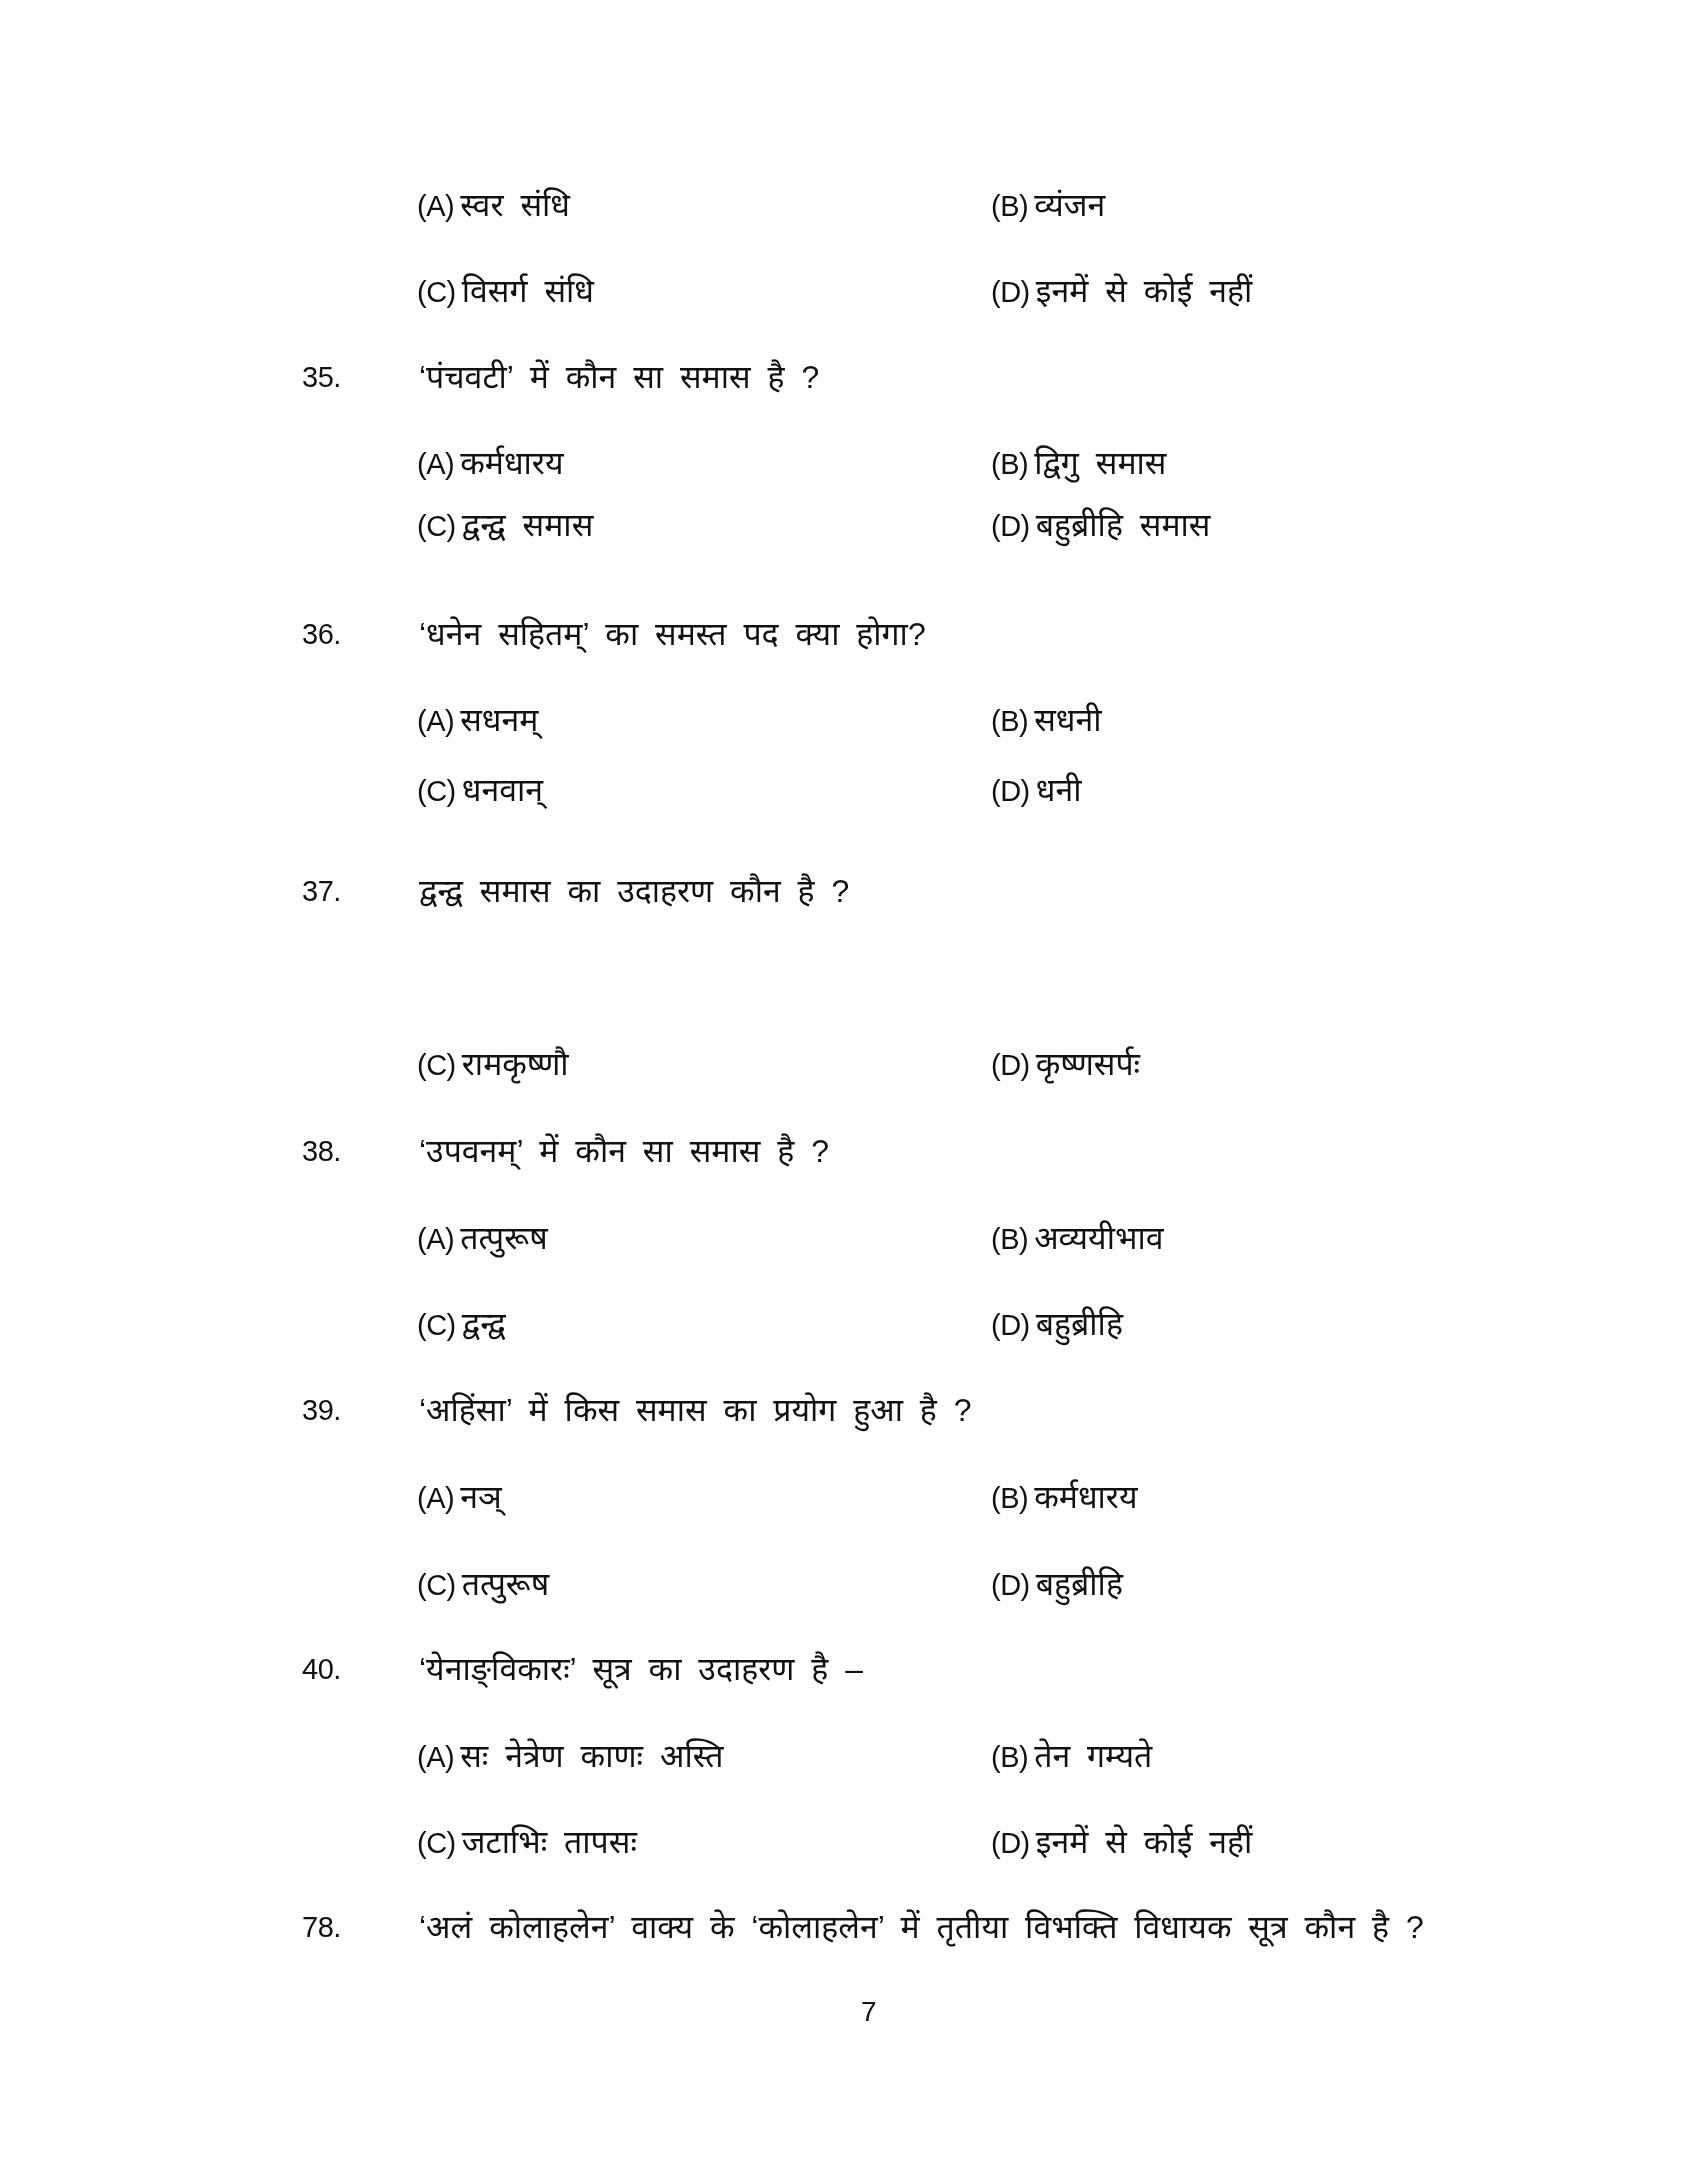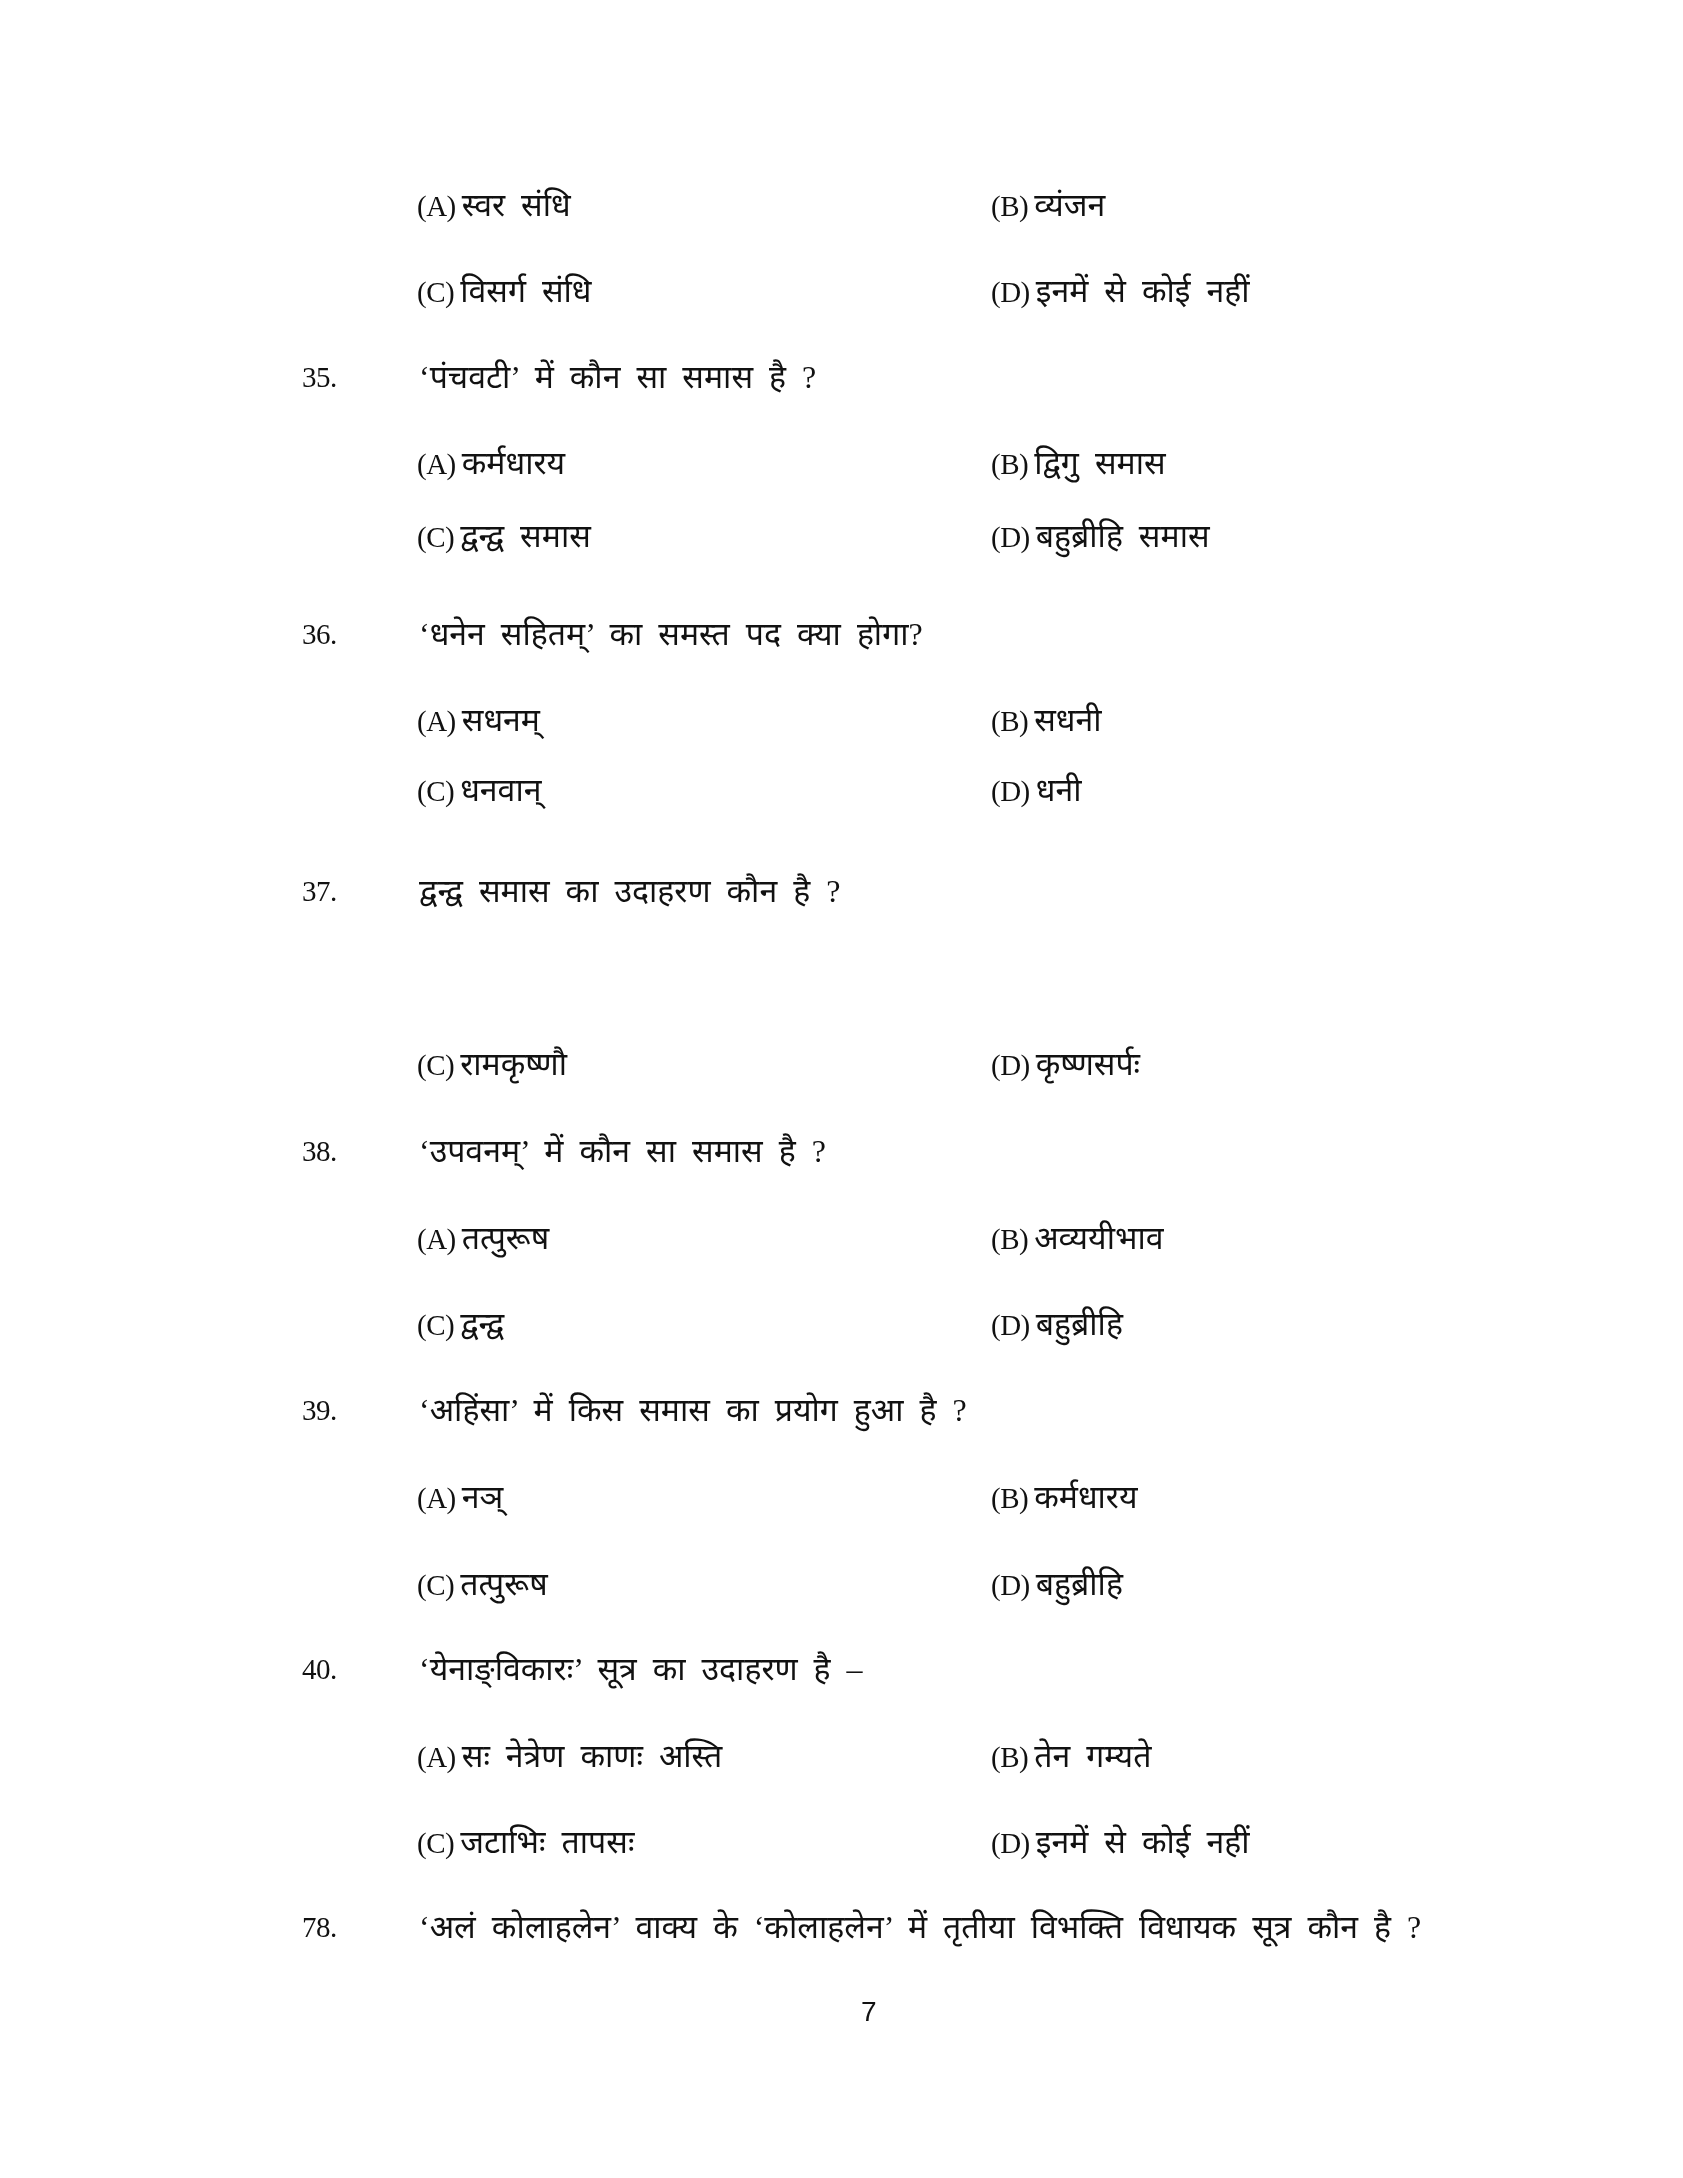--- a/index.html
+++ b/index.html
@@ -20,21 +20,20 @@
       left: 0; top: 0;
       width: 1683px;
       height: 2178px;
     }
     .line {
       position: absolute;
       height: 44px;
       line-height: 44px;
       font-size: 32px;
       white-space: nowrap;
-      font-family: Liberation Serif, serif;
     }
     .qnum {
       position: absolute;
       left: 302px;
       width: 89px;
       font-size: 29px;
       letter-spacing: -0.5px;
     }
     .qtext {
       position: absolute;
@@ -89,21 +88,21 @@
     <span class="qtext">‘पंचवटी’ में कौन सा समास है ?</span>
   </div>
   <div class="line" style="top:441px; left:0; width:1683px;">
     <div class="opt col-left">
       <span class="opt-label">(A)</span><span class="opt-text">कर्मधारय</span>
     </div>
     <div class="opt col-right">
       <span class="opt-label">(B)</span><span class="opt-text">द्विगु समास</span>
     </div>
   </div>
-  <div class="line" style="top:514px; left:0; width:1683px;">
+  <div class="line" style="top:503px; left:0; width:1683px;">
     <div class="opt col-left">
       <span class="opt-label">(C)</span><span class="opt-text">द्वन्द्व समास</span>
     </div>
     <div class="opt col-right">
       <span class="opt-label">(D)</span><span class="opt-text">बहुब्रीहि समास</span>
     </div>
   </div>
 
   <div class="line" style="top:612px; left:0; width:1683px;">
     <span class="qnum">36.</span>

